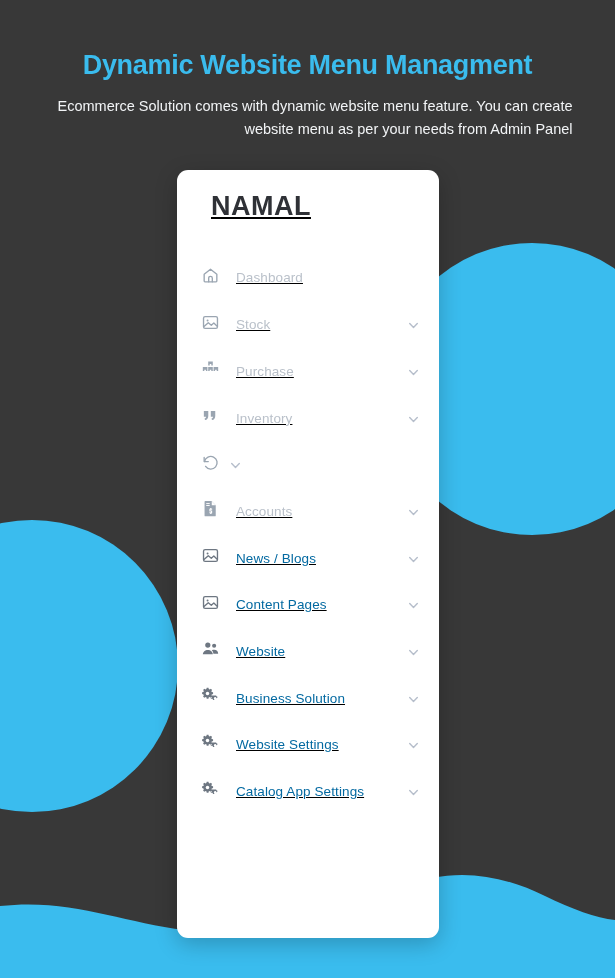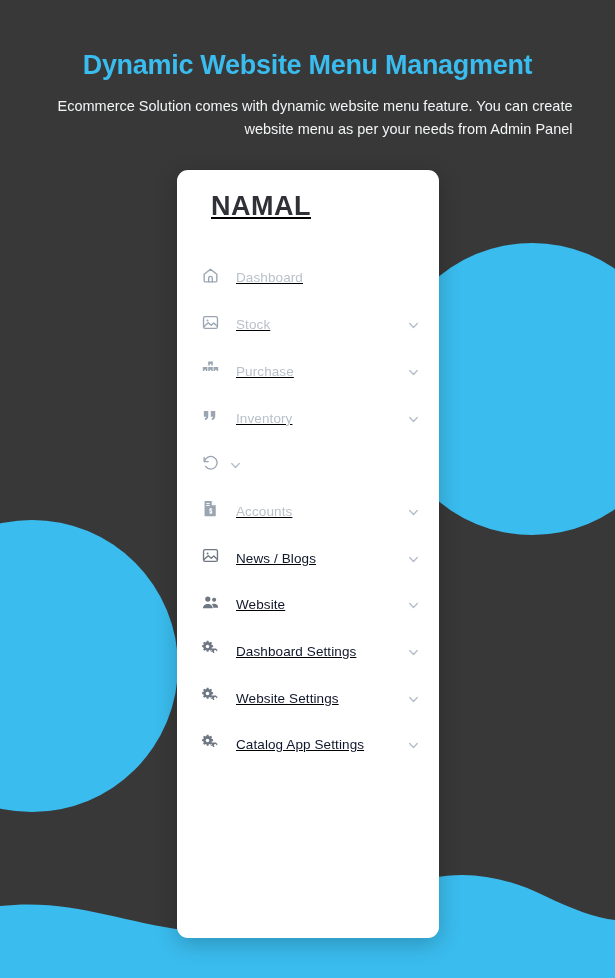--- a/index.html
+++ b/index.html
@@ -135,21 +135,21 @@
     width: 16px;
     min-width: 16px;
     color: #b6becb;
     display: flex;
     align-items: center;
     justify-content: center;
   }
   .menu-chevron.hidden { visibility: hidden; }
 
   
-  .menu-item.dark .menu-label { color: #0f172a; }
+  .menu-item.dark .menu-label { color: #0369a1; }
   .menu-item.dark .menu-icon { color: #6e7782; }
 </style>
 </head>
 <body>
 
 <div id="bg-layer">
   <div class="deco-circle" id="circle-right"></div>
   <div class="deco-circle" id="circle-left"></div>
   <svg id="wave-bottom" viewBox="0 0 615 130" preserveAspectRatio="none">
     <path d="M0,58 C70,50 120,74 185,82 C255,91 330,70 400,40 C452,18 500,26 545,48 C572,61 596,70 615,72 L615,130 L0,130 Z" fill="#3ABCEE"></path>
@@ -263,20 +263,35 @@
         </span>
         <span class="menu-label">News / Blogs</span>
         <span class="menu-chevron">
           <svg width="13" height="13" viewBox="0 0 24 24" fill="none" stroke="currentColor" stroke-width="2.6" stroke-linecap="round" stroke-linejoin="round">
             <polyline points="5 8.5 12 15.5 19 8.5"></polyline>
           </svg>
         </span>
       </li>
       <li class="menu-item dark">
         <span class="menu-icon">
+          <svg width="19" height="19" viewBox="0 0 24 24" fill="none" stroke="currentColor" stroke-width="1.7" stroke-linecap="round" stroke-linejoin="round">
+            <rect x="3.2" y="4.6" width="17.6" height="14.8" rx="2"></rect>
+            <circle cx="8.3" cy="9.4" r="1.25" fill="currentColor" stroke="none"></circle>
+            <path d="M3.8 17.2 L9.2 12.2 L13 15.4 L16.2 12.6 L20.4 16.6"></path>
+          </svg>
+        </span>
+        <span class="menu-label">Content Pages</span>
+        <span class="menu-chevron">
+          <svg width="13" height="13" viewBox="0 0 24 24" fill="none" stroke="currentColor" stroke-width="2.6" stroke-linecap="round" stroke-linejoin="round">
+            <polyline points="5 8.5 12 15.5 19 8.5"></polyline>
+          </svg>
+        </span>
+      </li>
+      <li class="menu-item dark">
+        <span class="menu-icon">
           <svg width="19" height="19" viewBox="0 0 24 24" fill="currentColor" stroke="none">
             <circle cx="8.6" cy="7.6" r="3.3"></circle>
             <path d="M2.3 19.4 c0 -3.3 2.8 -5.6 6.3 -5.6 s6.3 2.3 6.3 5.6 Z"></path>
             <circle cx="16.6" cy="8.5" r="2.6"></circle>
             <path d="M13.6 14.3 c1 -0.4 2 -0.6 3 -0.6 c3 0 5.1 1.9 5.1 5 h-6.1 c0 -1.7 -0.8 -3.2 -2 -4.4 Z"></path>
           </svg>
         </span>
         <span class="menu-label">Website</span>
         <span class="menu-chevron">
           <svg width="13" height="13" viewBox="0 0 24 24" fill="none" stroke="currentColor" stroke-width="2.6" stroke-linecap="round" stroke-linejoin="round">
@@ -286,21 +301,21 @@
       </li>
       <li class="menu-item dark">
         <span class="menu-icon">
           <svg width="19" height="19" viewBox="0 0 24 24" fill="currentColor" stroke="none">
             <path d="M9.55 2.4 l0.5 2.1 a5.8 5.8 0 0 1 1.4 0.6 l1.8 -1.2 l1.9 1.9 l-1.2 1.8 a5.8 5.8 0 0 1 0.6 1.4 l2.1 0.5 v2.7 l-2.1 0.5 a5.8 5.8 0 0 1 -0.6 1.4 l1.2 1.8 l-1.9 1.9 l-1.8 -1.2 a5.8 5.8 0 0 1 -1.4 0.6 l-0.5 2.1 H6.85 l-0.5 -2.1 a5.8 5.8 0 0 1 -1.4 -0.6 l-1.8 1.2 l-1.9 -1.9 l1.2 -1.8 a5.8 5.8 0 0 1 -0.6 -1.4 l-2.1 -0.5 V9.5 l2.1 -0.5 a5.8 5.8 0 0 1 0.6 -1.4 L1.25 5.8 l1.9 -1.9 l1.8 1.2 a5.8 5.8 0 0 1 1.4 -0.6 l0.5 -2.1 Z" transform="translate(1.6,0.2) scale(0.82)"></path>
             <circle cx="8.2" cy="9.6" r="2.2" fill="#ffffff"></circle>
             <path d="M19.1 12.3 l0.3 1.2 l1.2 0.3 v1.6 l-1.2 0.3 l-0.3 1.2 l-1.1 -0.7 l-1 0.6 l-0.3 1.2 h-1.6 l-0.3 -1.2 l-1.1 -0.6 l-1.1 0.7 l-0.3 -1.2 l1.2 -0.3 v-1.6 l-1.2 -0.3 l0.3 -1.2 Z" transform="translate(0,-0.4)"></path>
             <circle cx="17.9" cy="15.4" r="1.5" fill="#ffffff"></circle>
           </svg>
         </span>
-        <span class="menu-label">Dashboard Settings</span>
+        <span class="menu-label">Business Solution</span>
         <span class="menu-chevron">
           <svg width="13" height="13" viewBox="0 0 24 24" fill="none" stroke="currentColor" stroke-width="2.6" stroke-linecap="round" stroke-linejoin="round">
             <polyline points="5 8.5 12 15.5 19 8.5"></polyline>
           </svg>
         </span>
       </li>
       <li class="menu-item dark">
         <span class="menu-icon">
           <svg width="19" height="19" viewBox="0 0 24 24" fill="currentColor" stroke="none">
             <path d="M9.55 2.4 l0.5 2.1 a5.8 5.8 0 0 1 1.4 0.6 l1.8 -1.2 l1.9 1.9 l-1.2 1.8 a5.8 5.8 0 0 1 0.6 1.4 l2.1 0.5 v2.7 l-2.1 0.5 a5.8 5.8 0 0 1 -0.6 1.4 l1.2 1.8 l-1.9 1.9 l-1.8 -1.2 a5.8 5.8 0 0 1 -1.4 0.6 l-0.5 2.1 H6.85 l-0.5 -2.1 a5.8 5.8 0 0 1 -1.4 -0.6 l-1.8 1.2 l-1.9 -1.9 l1.2 -1.8 a5.8 5.8 0 0 1 -0.6 -1.4 l-2.1 -0.5 V9.5 l2.1 -0.5 a5.8 5.8 0 0 1 0.6 -1.4 L1.25 5.8 l1.9 -1.9 l1.8 1.2 a5.8 5.8 0 0 1 1.4 -0.6 l0.5 -2.1 Z" transform="translate(1.6,0.2) scale(0.82)"></path>

